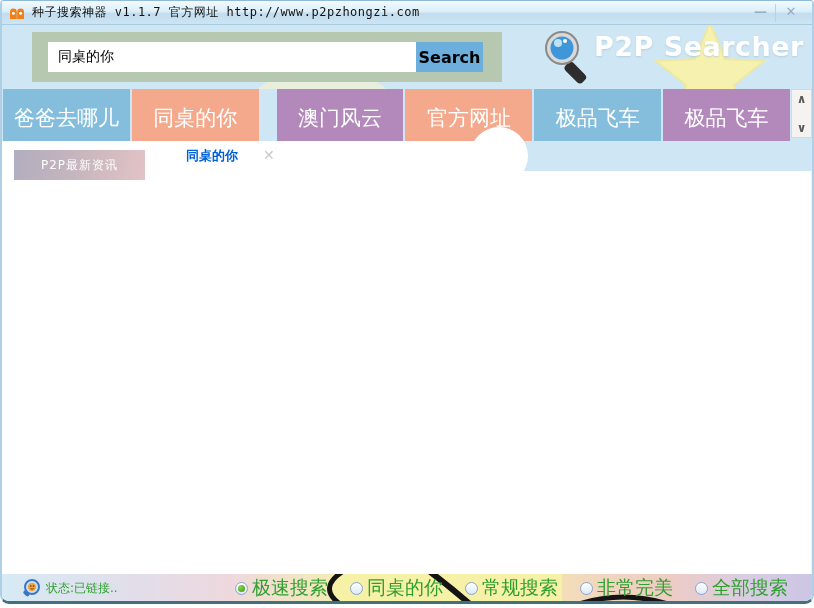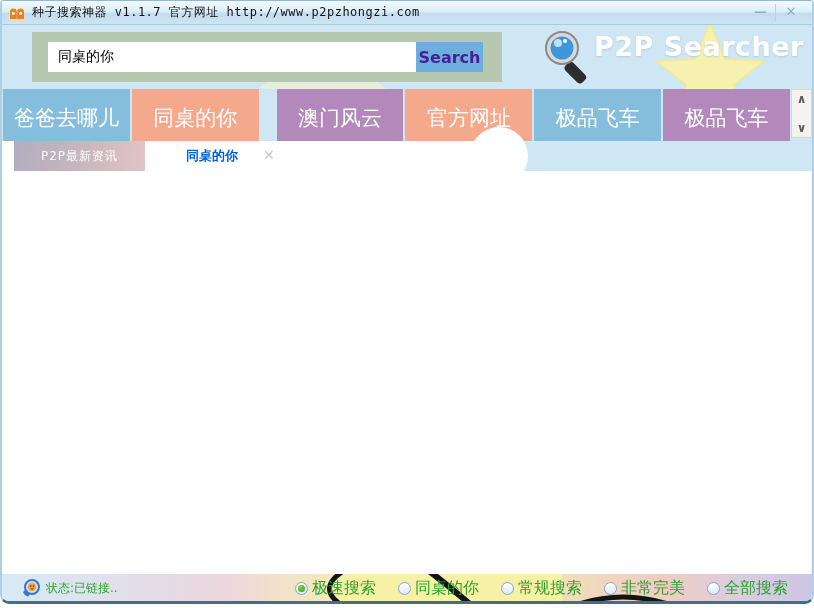--- a/index.html
+++ b/index.html
@@ -33,21 +33,21 @@
   .deco-ellipse { position:absolute; left:255px; top:48px; width:130px; height:40px; border-radius:50%; background:#eef0d6; opacity:.8; }
   .search-panel {
     position:absolute; left:30px; top:7px; width:470px; height:50px;
     background:#b6c8b0; display:flex; align-items:center; padding:0 16px;
   }
   .search-input {
     width:368px; height:30px; border:0; outline:none; background:#fff;
     font-size:14px; padding:0 10px; color:#000; font-family:inherit;
   }
   .search-btn {
-    width:67px; height:30px; border:0; background:#6cafdd; color:#4c1d95;
+    width:67px; height:30px; border:0; background:#6cafdd; color:#000000;
     font-weight:bold; font-size:16px; font-family:inherit; cursor:pointer;
   }
   .star { position:absolute; left:648px; top:-4px; }
   .brand-logo { position:absolute; left:540px; top:3px; }
   .brand-text {
     position:absolute; left:592px; top:6px; font-size:27px; font-weight:bold; color:#fff;
     letter-spacing:0.5px; text-shadow:0 1px 2px rgba(160,190,210,.6);
   }
 
   
@@ -62,21 +62,21 @@
     background:#f5f3ef; border:1px solid #dcd8d0; display:flex; flex-direction:column;
     align-items:center; justify-content:space-between; padding:4px 0;
   }
   .vscroll .arrow { color:#5a5a5a; font-size:12px; font-weight:bold; line-height:10px; cursor:pointer; }
 
   
   .tabbar { position:relative; height:30px; background:#fff; }
   .tab-blue-bg { position:absolute; left:500px; right:0; top:0; bottom:0; background:#cfe6f4; }
   .tab-white-circle { position:absolute; left:468px; top:-14px; width:58px; height:58px; border-radius:50%; background:#fff; }
   .tab-news {
-    position:absolute; left:12px; top:0; width:131px; height:30px;
+    position:absolute; left:12px; top:9px; width:131px; height:30px;
     background:linear-gradient(100deg,#b1adbf 0%, #c5b5bd 45%, #e2c3c6 100%);
     color:#fdfdfd; font-size:12px; display:flex; align-items:center; justify-content:center;
     letter-spacing:1px; cursor:pointer;
   }
   .tab-active {
     position:absolute; left:168px; top:0; width:84px; height:30px;
     color:#0060d8; font-weight:bold; font-size:13px;
     display:flex; align-items:center; justify-content:center; cursor:pointer;
   }
   .tab-close { position:absolute; left:261px; top:6px; font-size:14px; font-weight:bold; color:#c9c9c9; cursor:pointer; }
@@ -98,21 +98,21 @@
   .mode-group { margin-left:auto; display:flex; align-items:center; gap:22px; z-index:2; padding-right:4px; }
   .mode { display:flex; align-items:center; gap:4px; cursor:pointer; }
   .radio {
     width:13px; height:13px; border-radius:50%; position:relative; flex:0 0 auto;
     background:linear-gradient(#ffffff,#dde9f7); border:1px solid #87a5cf;
   }
   .radio.sel::after {
     content:""; position:absolute; left:2px; top:2px; width:7px; height:7px;
     border-radius:50%; background:radial-gradient(circle at 35% 30%, #8fd24a, #2f9a10);
   }
-  .mode-label { color:#2f9f2f; font-size:16px; white-space:nowrap; }
+  .mode-label { color:#2f9f2f; font-size:19px; white-space:nowrap; }
 </style>
 </head>
 <body>
 
 <div class="win">
 
   <div class="titlebar">
     <svg class="app-icon" viewBox="0 0 18 16">
       <path d="M2,14 V7 a3.4,3.4 0 0 1 6.8,0 V14 Z" fill="#f07f1a"></path>
       <path d="M9.2,14 V7 a3.4,3.4 0 0 1 6.8,0 V14 Z" fill="#f07f1a"></path>

